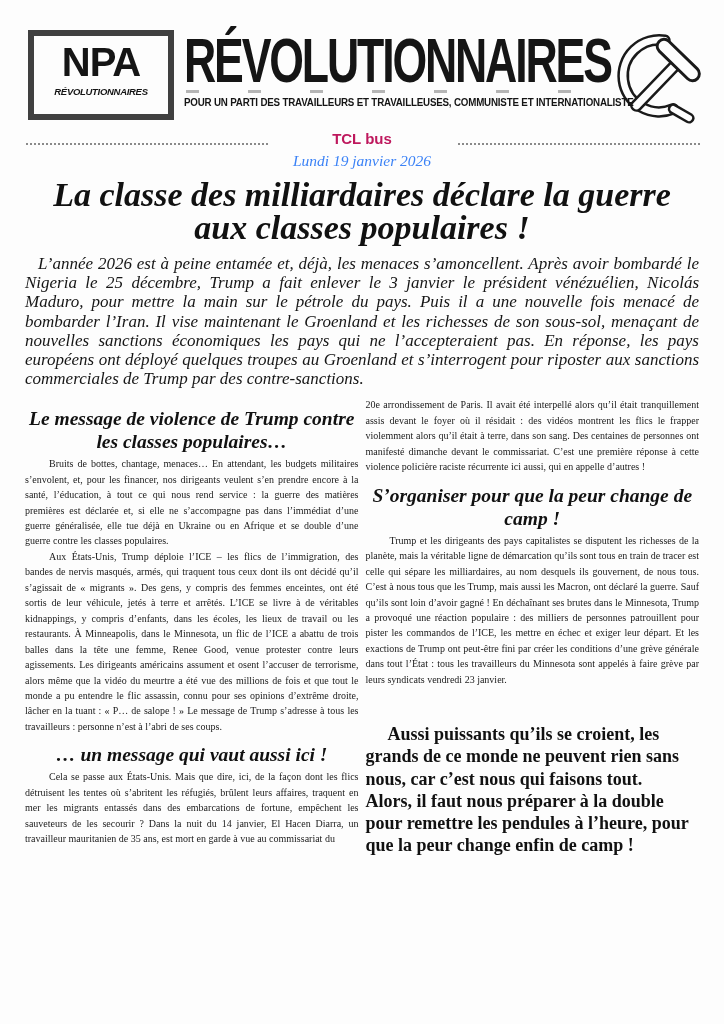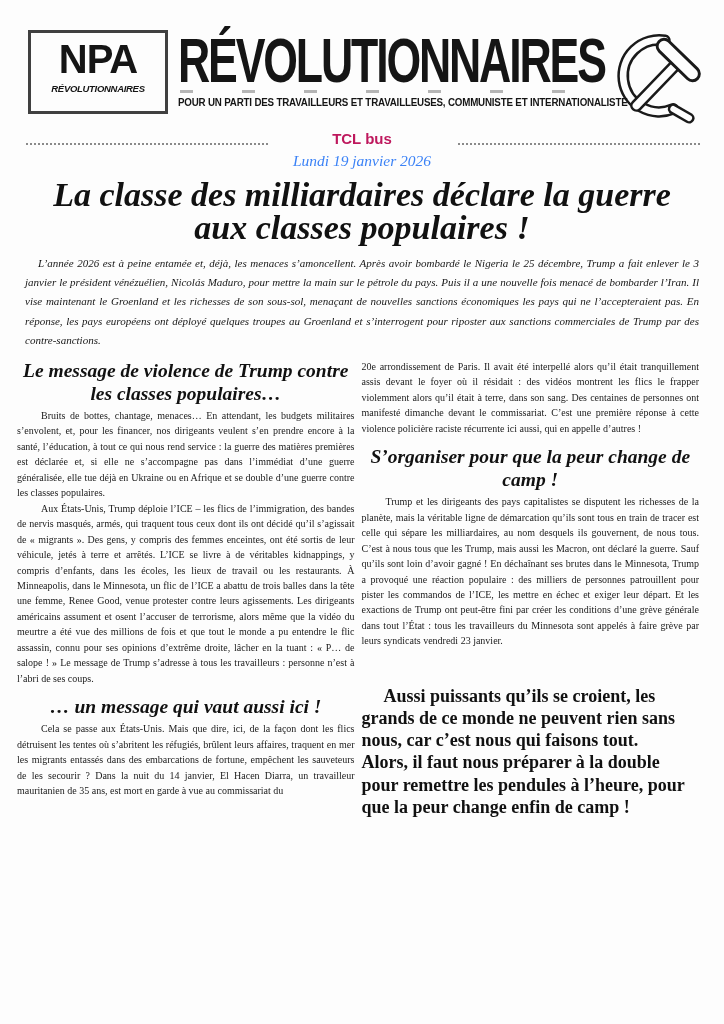--- a/index.html
+++ b/index.html
@@ -11,21 +11,21 @@
     overflow:hidden;
   }
   .page{width:724px;height:1024px;position:relative;}
 
   
   .masthead{
     display:flex;align-items:flex-start;
     padding:30px 22px 0 28px;gap:10px;
   }
   .npa-logo{
-    border:3px solid #404040;
+    border:6px solid #404040;
     width:126px;min-width:126px;height:68px;
     padding:6px 4px 4px 4px;
     text-align:center;
     font-family:"Liberation Sans", sans-serif;
   }
   .npa-logo .acronym{
     font-size:40px;font-weight:bold;line-height:40px;
     letter-spacing:-1px;color:#151515;
   }
   .npa-logo .logo-sub{
@@ -69,26 +69,26 @@
 
   
   .headline{
     margin:9px 30px 0 30px;
     text-align:center;
     font-size:34px;font-weight:bold;font-style:italic;
     line-height:33px;color:#111;
   }
   .intro{
     margin:10px 25px 0 25px;
-    font-style:italic;font-size:11px;line-height:19.2px;
+    font-style:italic;font-size:17px;line-height:19.2px;
     text-align:justify;text-indent:13px;color:#161616;
   }
 
   
-  .columns{display:flex;gap:7px;margin:9px 25px 0 17px;}
+  .columns{display:flex;gap:7px;margin:9px 25px 0 25px;align-items:center;}
   .col{flex:1;min-width:0;}
   .col h2{
     margin:9px 0 3px 0;
     font-size:19.5px;font-weight:bold;font-style:italic;
     text-align:center;line-height:23px;color:#111;
   }
   .col h2.first{margin-top:0;}
   .col p{
     margin:0;font-size:10px;line-height:15.45px;
     text-align:justify;text-indent:24px;color:#1a1a1a;

